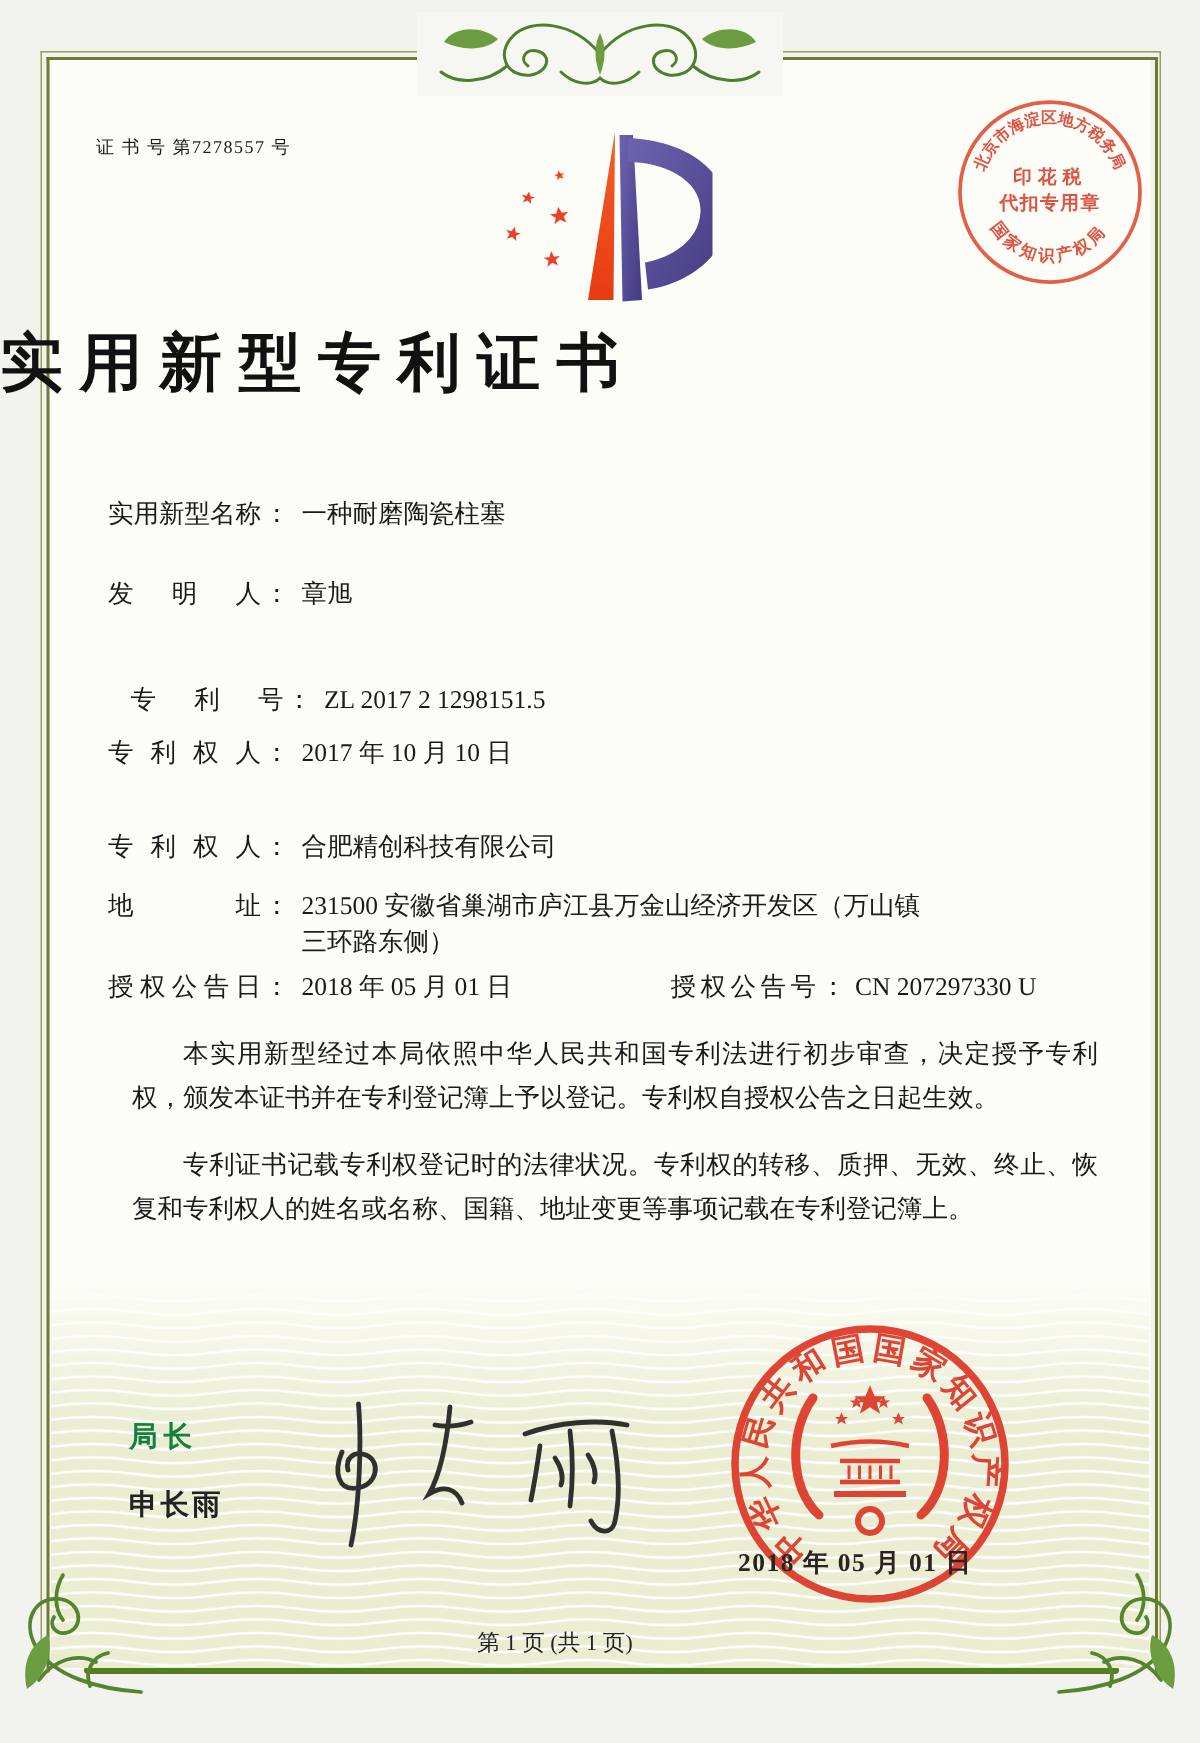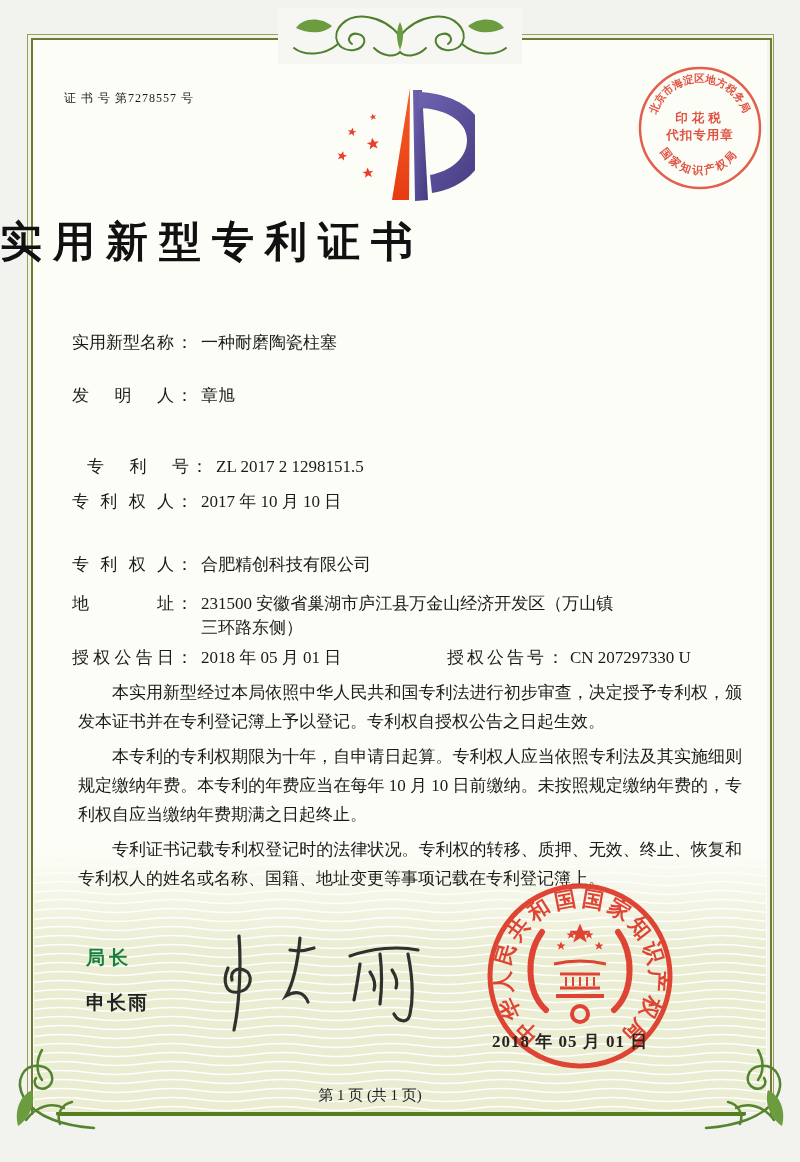--- a/index.html
+++ b/index.html
@@ -19,21 +19,21 @@
   .bottom-line{left:56px;top:1111px;width:690px;height:5px;background:#567d1f;border-radius:3px;}
   
   .cert-no{left:64px;top:90px;font-size:12px;letter-spacing:1px;}
   .title{left:0;top:214px;width:800px;font-size:42px;font-weight:700;letter-spacing:11px;color:#111;}
   .frow{left:72px;display:flex;align-items:flex-start;font-size:17px;line-height:24px;}
   .flabel{display:inline-block;width:102px;text-align:justify;text-align-last:justify;white-space:nowrap;}
   .fcolon{display:inline-block;margin-left:2px;}
   .fvalue{margin-left:8px;white-space:pre-line;}
   .grant-right{position:absolute;left:375px;top:0;display:flex;font-size:17px;justify-content:center;}
   .paras{left:72px;top:672px;width:676px;font-size:17px;line-height:29px;text-align:justify;}
-  .paras p{margin:6px;text-indent:2em;}
+  .paras p{margin:16px;text-indent:2em;}
   .sig-title{left:86px;top:945px;font-size:19px;letter-spacing:4px;font-family:"Liberation Sans","DejaVu Sans",sans-serif;font-weight:600;color:#15803d;}
   .sig-name{left:86px;top:990px;font-size:19px;letter-spacing:2px;font-family:"Liberation Sans","DejaVu Sans",sans-serif;font-weight:600;color:#222;}
   .seal-date{left:492px;top:1030px;width:190px;font-size:17px;font-weight:700;color:#2a2320;letter-spacing:1px;white-space:nowrap;}
   .footer{left:0;top:1086px;width:740px;text-align:center;font-size:15px;color:#222;}
   svg{display:block;}
 </style>
 </head>
 <body>
 
 <div class="page">
@@ -175,21 +175,20 @@
     <span class="fvalue">2018 年 05 月 01 日</span>
     <span class="grant-right">
       <span style="letter-spacing:3px;">授权公告号</span>
         <span>：</span>
       <span style="margin-left:6px;">CN 207297330 U</span>
     </span>
   </div>
 
   <div class="abs paras">
     <p>本实用新型经过本局依照中华人民共和国专利法进行初步审查，决定授予专利权，颁发本证书并在专利登记簿上予以登记。专利权自授权公告之日起生效。</p>
-    <p>本专利的专利权期限为十年，自申请日起算。专利权人应当依照专利法及其实施细则规定缴纳年费。本专利的年费应当在每年 10 月 10 日前缴纳。未按照规定缴纳年费的，专利权自应当缴纳年费期满之日起终止。</p>
     <p>专利证书记载专利权登记时的法律状况。专利权的转移、质押、无效、终止、恢复和专利权人的姓名或名称、国籍、地址变更等事项记载在专利登记簿上。</p>
   </div>
 
   <div class="abs sig-title">局长</div>
   <div class="abs sig-name">申长雨</div>
 
   <svg class="abs" style="left:212px;top:930px;" width="220" height="110" viewBox="0 0 220 110">
     <g stroke="#1c1c1c" stroke-width="3.2" fill="none" stroke-linecap="round" opacity="0.9">
       <path d="M16,38 C10,52 14,64 26,62 C40,60 42,44 32,40 C24,37 18,42 20,50"></path>
       <path d="M27,6 C29,30 28,72 22,100"></path>

